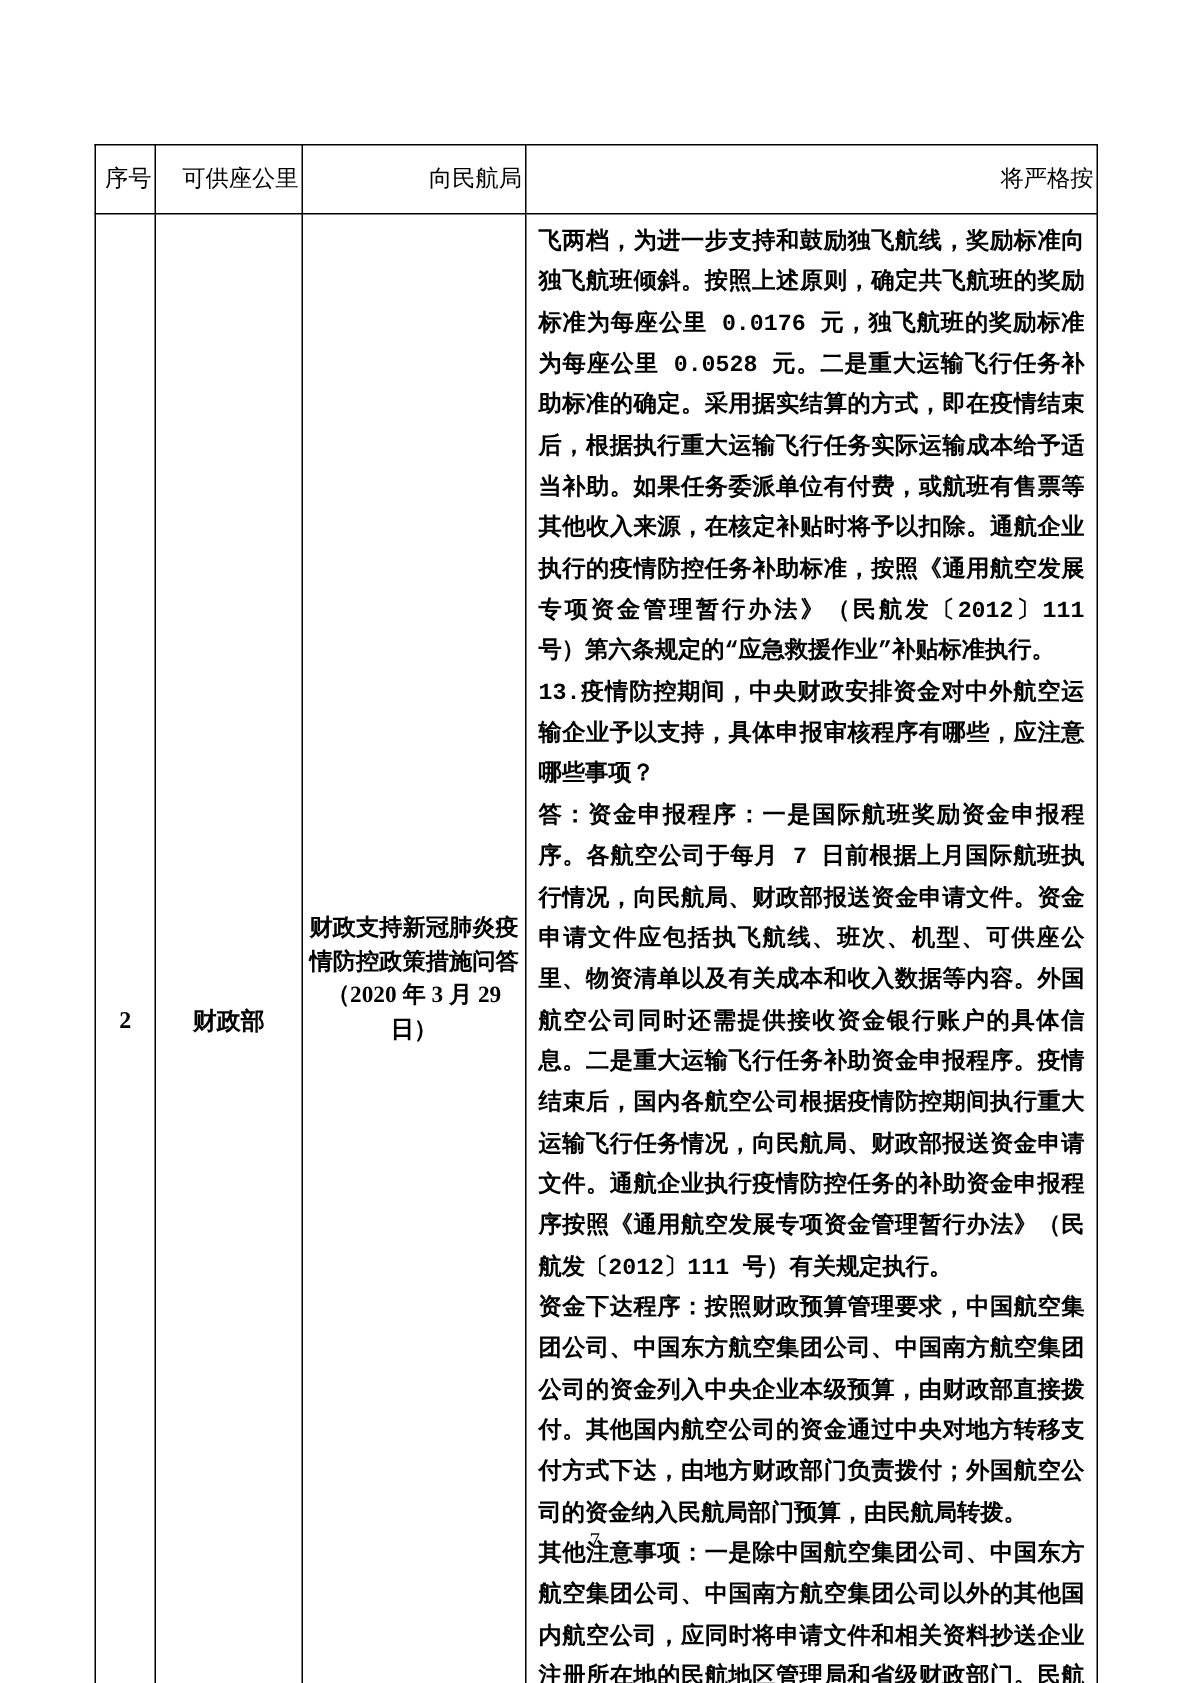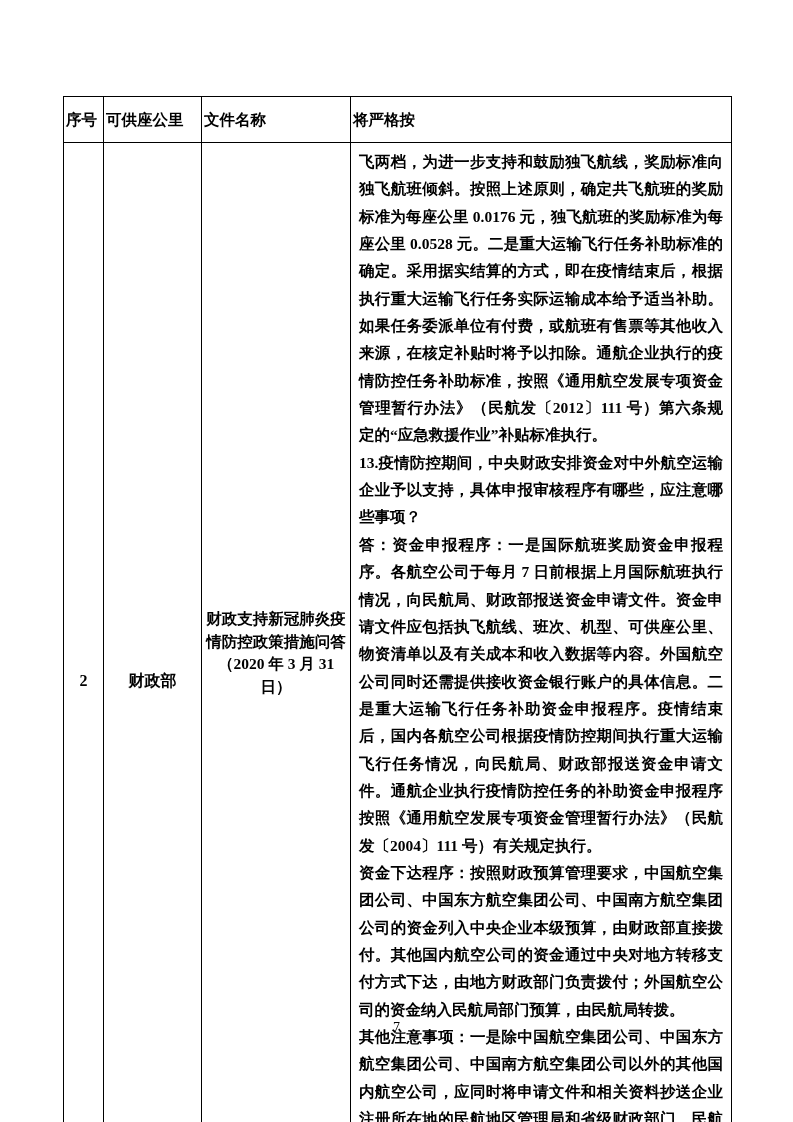--- a/index.html
+++ b/index.html
@@ -28,22 +28,22 @@
   .doc-table col.c2 { width: 98px; }
   .doc-table col.c3 { width: 149px; }
   .doc-table col.c4 { width: 381px; }
   .doc-table th, .doc-table td {
     border: 1px solid #000000;
     box-sizing: border-box;
   }
   .doc-table thead th {
     height: 46px;
     font-size: 15.5px;
-    font-weight: bold;
-    text-align: left;
+    font-weight: normal;
+    text-align: right;
     vertical-align: middle;
     padding: 2px;
     line-height: 19px;
   }
   th.th-seq {
     word-break: break-all;
     padding: 2px 10px;
   }
   .doc-table tbody td {
     height: 872px;
@@ -73,20 +73,21 @@
     vertical-align: top;
     padding: 5px 8px 0 8px;
     font-size: 15.5px;
     font-weight: bold;
     line-height: 27.35px;
     text-align: justify;
   }
   td.cell-content p {
     margin: 0;
     text-justify: inter-ideograph;
+    font-family: Liberation Mono, monospace;
   }
   .page-number {
     position: absolute;
     top: 1020px;
     left: 0;
     width: 793px;
     text-align: center;
     font-size: 14px;
     color: #000000;
   }
@@ -100,39 +101,39 @@
     <colgroup>
       <col class="c1">
         <col class="c2">
         <col class="c3">
         <col class="c4">
     </colgroup>
     <thead>
       <tr>
         <th class="th-seq">序号</th>
         <th>可供座公里</th>
-        <th>文件名称</th>
+        <th>向民航局</th>
         <th>将严格按</th>
       </tr>
     </thead>
     <tbody>
       <tr>
         <td class="cell-seq">
           <div class="v-off">2</div>
         </td>
         <td class="cell-agency">
           <div class="v-off">财政部</div>
         </td>
         <td class="cell-docname">
-          <div class="v-off">财政支持新冠肺炎疫情防控政策措施问答（2020 年 3 月 31 日）</div>
+          <div class="v-off">财政支持新冠肺炎疫情防控政策措施问答（2020 年 3 月 29 日）</div>
         </td>
         <td class="cell-content">
           <p>飞两档，为进一步支持和鼓励独飞航线，奖励标准向独飞航班倾斜。按照上述原则，确定共飞航班的奖励标准为每座公里 0.0176 元，独飞航班的奖励标准为每座公里 0.0528 元。二是重大运输飞行任务补助标准的确定。采用据实结算的方式，即在疫情结束后，根据执行重大运输飞行任务实际运输成本给予适当补助。如果任务委派单位有付费，或航班有售票等其他收入来源，在核定补贴时将予以扣除。通航企业执行的疫情防控任务补助标准，按照《通用航空发展专项资金管理暂行办法》（民航发〔2012〕111 号）第六条规定的“应急救援作业”补贴标准执行。</p>
           <p>13.疫情防控期间，中央财政安排资金对中外航空运输企业予以支持，具体申报审核程序有哪些，应注意哪些事项？</p>
-          <p>答：资金申报程序：一是国际航班奖励资金申报程序。各航空公司于每月 7 日前根据上月国际航班执行情况，向民航局、财政部报送资金申请文件。资金申请文件应包括执飞航线、班次、机型、可供座公里、物资清单以及有关成本和收入数据等内容。外国航空公司同时还需提供接收资金银行账户的具体信息。二是重大运输飞行任务补助资金申报程序。疫情结束后，国内各航空公司根据疫情防控期间执行重大运输飞行任务情况，向民航局、财政部报送资金申请文件。通航企业执行疫情防控任务的补助资金申报程序按照《通用航空发展专项资金管理暂行办法》（民航发〔2004〕111 号）有关规定执行。</p>
+          <p>答：资金申报程序：一是国际航班奖励资金申报程序。各航空公司于每月 7 日前根据上月国际航班执行情况，向民航局、财政部报送资金申请文件。资金申请文件应包括执飞航线、班次、机型、可供座公里、物资清单以及有关成本和收入数据等内容。外国航空公司同时还需提供接收资金银行账户的具体信息。二是重大运输飞行任务补助资金申报程序。疫情结束后，国内各航空公司根据疫情防控期间执行重大运输飞行任务情况，向民航局、财政部报送资金申请文件。通航企业执行疫情防控任务的补助资金申报程序按照《通用航空发展专项资金管理暂行办法》（民航发〔2012〕111 号）有关规定执行。</p>
           <p>资金下达程序：按照财政预算管理要求，中国航空集团公司、中国东方航空集团公司、中国南方航空集团公司的资金列入中央企业本级预算，由财政部直接拨付。其他国内航空公司的资金通过中央对地方转移支付方式下达，由地方财政部门负责拨付；外国航空公司的资金纳入民航局部门预算，由民航局转拨。</p>
           <p>其他注意事项：一是除中国航空集团公司、中国东方航空集团公司、中国南方航空集团公司以外的其他国内航空公司，应同时将申请文件和相关资料抄送企业注册所在地的民航地区管理局和省级财政部门。民航局对各航空公司的资金申报材料进行审核后，将审核结果报财政部。财政部按照预算管理有关规定下拨资金。二是各航空公司应对申报材料的真实性和准确性负责，任何单位不得截留、挪用支持资金。审核中发现虚报、瞒报的，将取消该航空公司申请资格；对于违反国家法律、行政法规和有关规定的单位和个人，将严格按</p>
         </td>
       </tr>
     </tbody>
   </table>
 
   <div class="page-number">7</div>
 
 </div>

